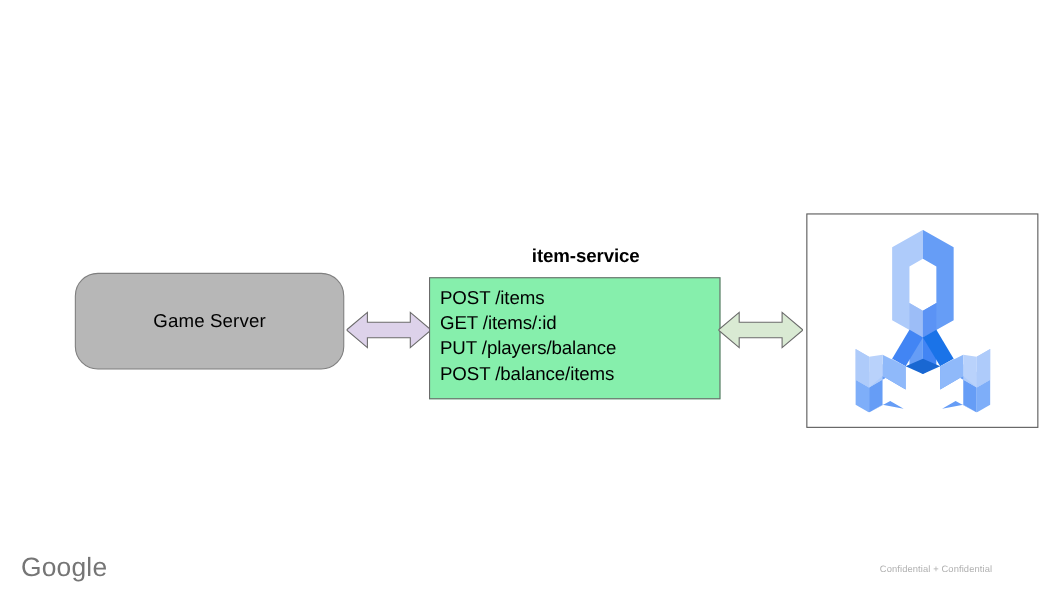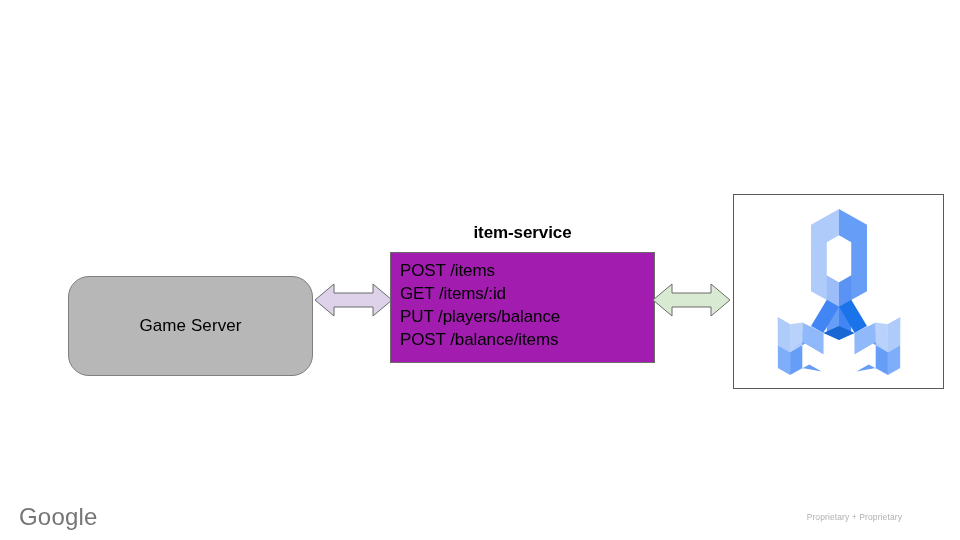--- a/index.html
+++ b/index.html
@@ -24,58 +24,57 @@
     height: 540px;
     background: #ffffff;
   }
 
   
   #game-server {
     position: absolute;
     left: 68px;
     top: 248px;
     width: 245px;
-    height: 100px;
+    height: 88px;
     background: #b7b7b7;
     border: 1px solid #7f7f7f;
     border-radius: 21px;
     box-sizing: border-box;
     display: flex;
     align-items: center;
     justify-content: center;
-    margin-top: 28px;
   }
   #game-server .node-label {
     font-size: 17px;
     color: #000000;
     letter-spacing: 0.1px;
     line-height: 1.2;
   }
 
   
   #item-service-title {
     position: absolute;
-    left: 390px;
+    left: 400px;
     top: 223px;
     width: 265px;
     text-align: center;
     font-size: 17px;
     font-weight: bold;
     color: #000000;
     letter-spacing: -0.1px;
   }
 
   
   #item-service-box {
     position: absolute;
     left: 390px;
     top: 252px;
     width: 265px;
     height: 111px;
-    background: #a21caf;
+    background: #86efac;
     border: 1px solid #6b6b6b;
     box-sizing: border-box;
     padding: 6px 0 0 9px;
   }
   #item-service-box .endpoint {
     font-size: 17px;
     line-height: 23px;
     color: #000000;
     white-space: nowrap;
     letter-spacing: -0.1px;
@@ -211,15 +210,15 @@
       <polygon points="156,164 156,190 170,182 170,156" fill="#7eaef9"></polygon>
       <polygon points="142,182 156,190 134,178 120,186" fill="#669df6"></polygon>
       <polygon points="118,142 118,166 142,152 142,130" fill="#8fb9fa"></polygon>
       <polygon points="170,124 156,132 156,164 170,156" fill="#aecbfa"></polygon>
       <polygon points="156,132 142,130 142,152 156,164" fill="#b9d2fb"></polygon>
     </svg>
   </div>
 
   <div id="google-wordmark">Google</div>
 
-  <div id="confidential-note">Proprietary + Proprietary</div>
+  <div id="confidential-note">Confidential + Confidential</div>
 
 </div>
 
 </body></html>

